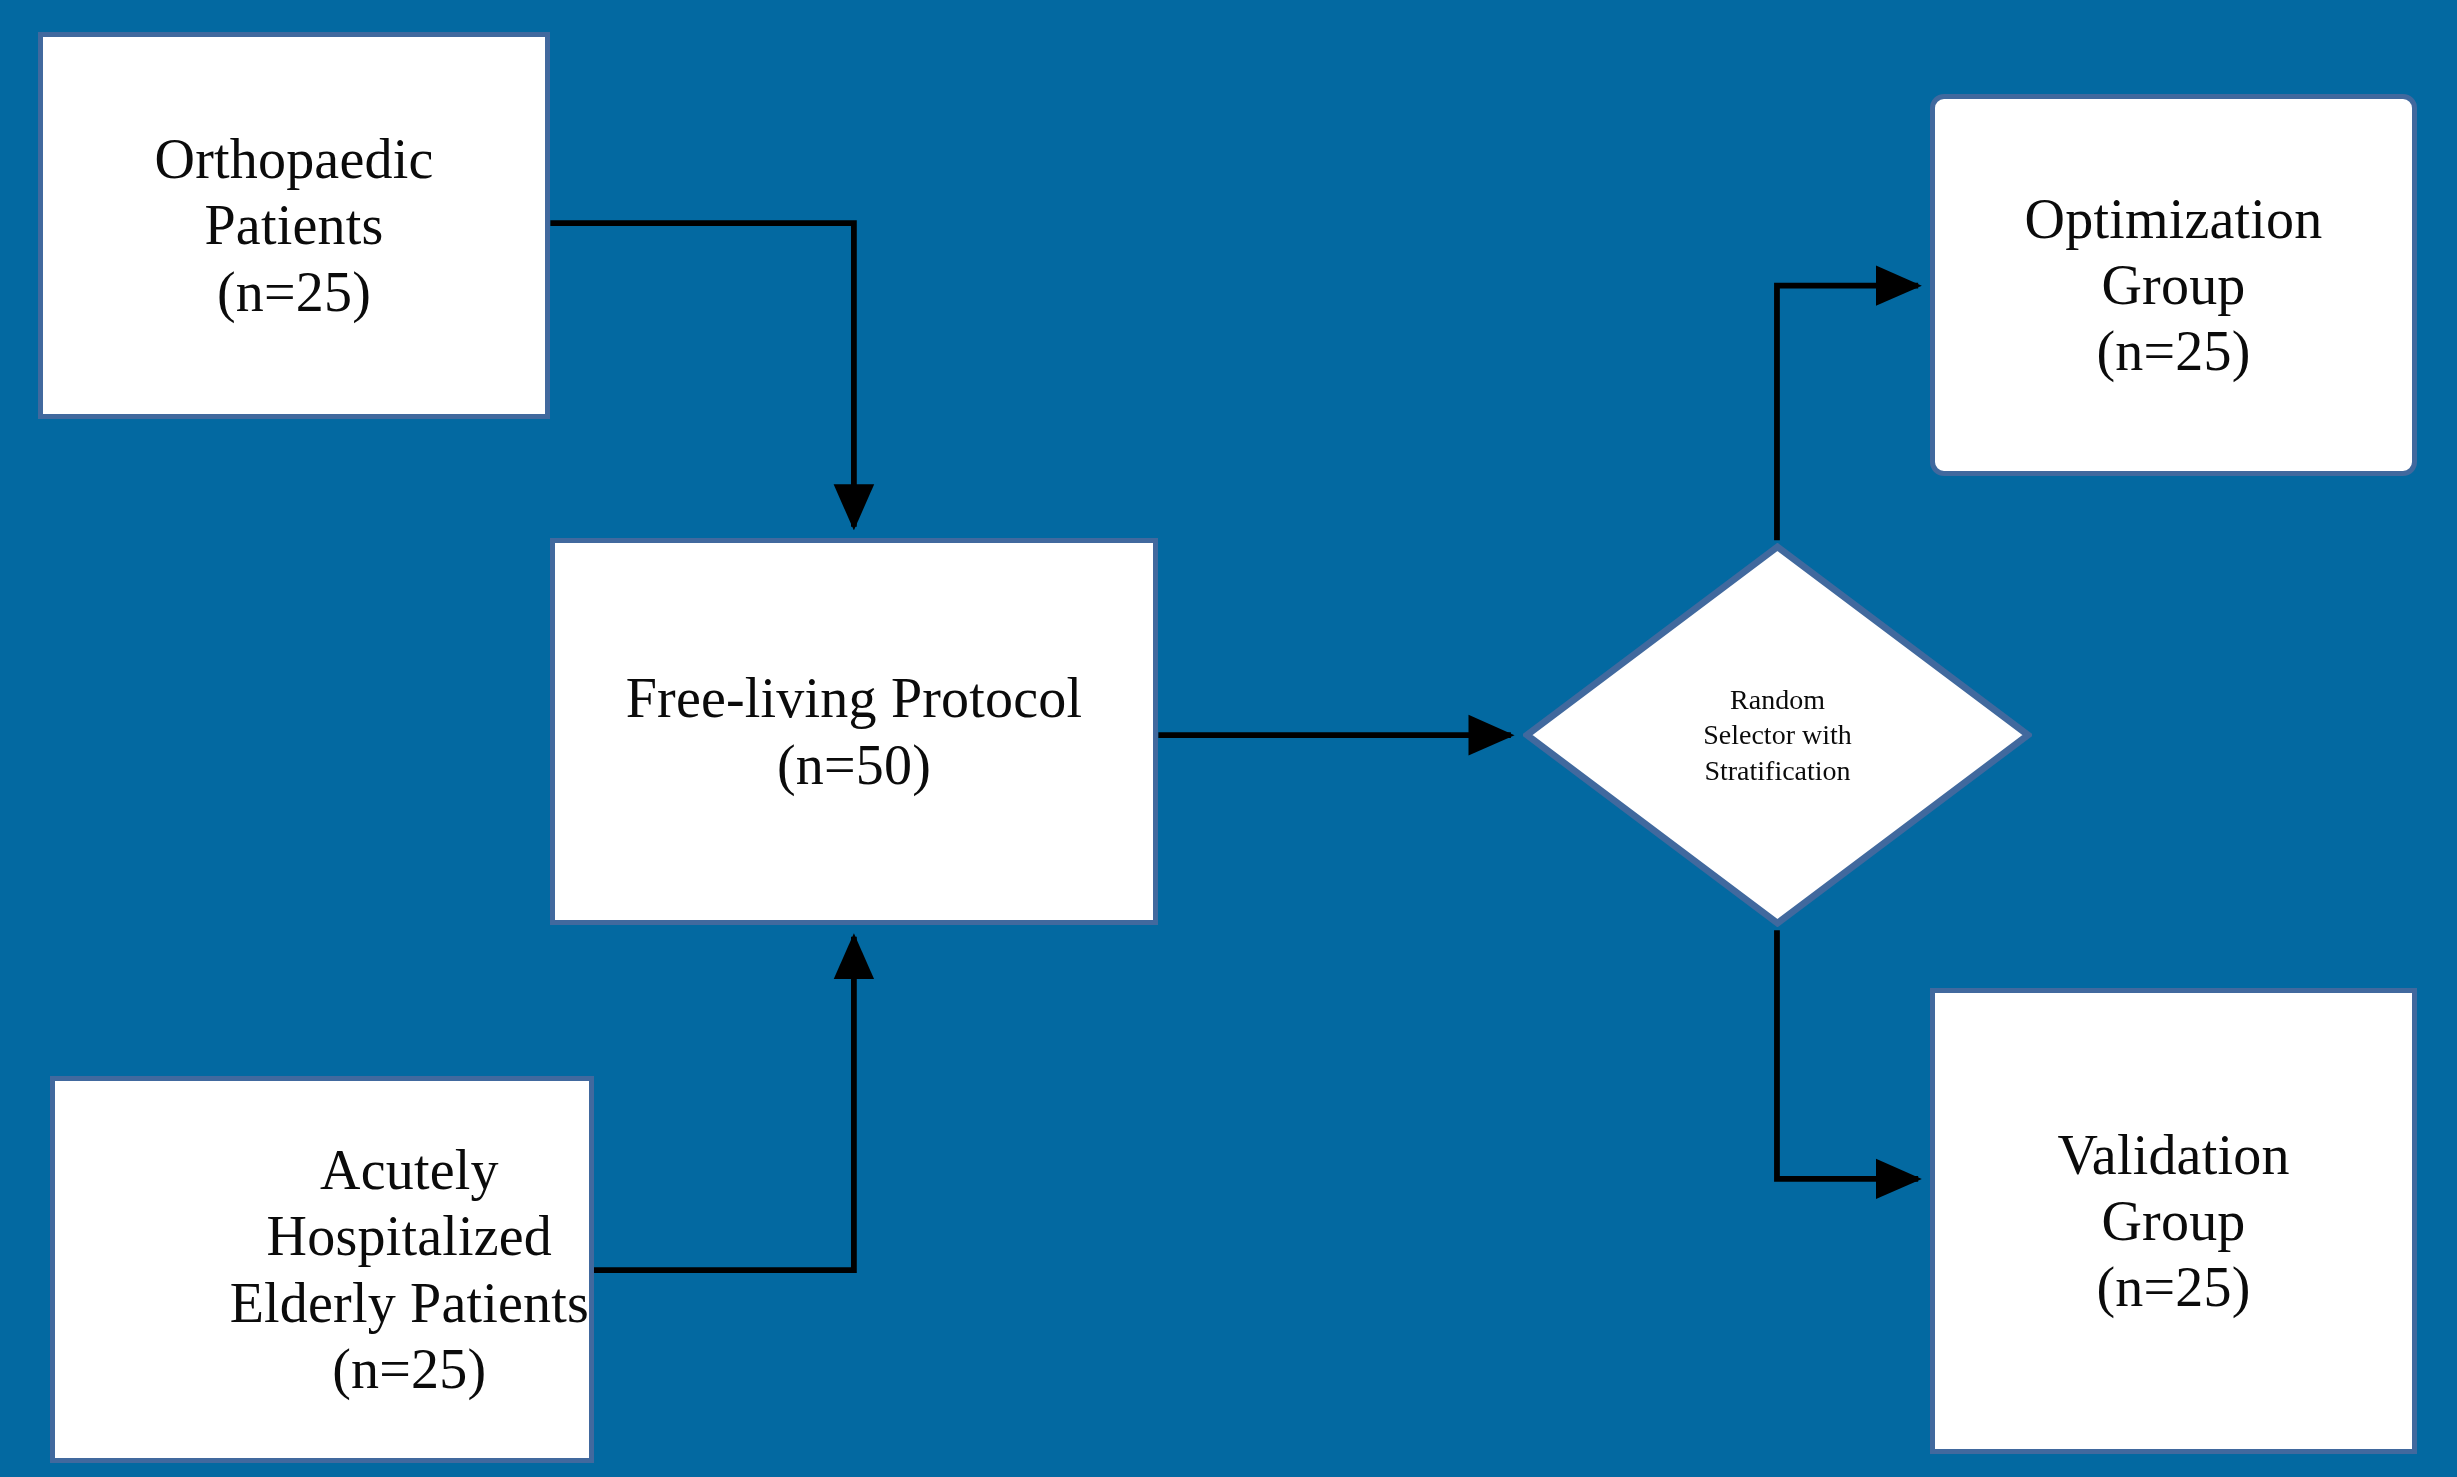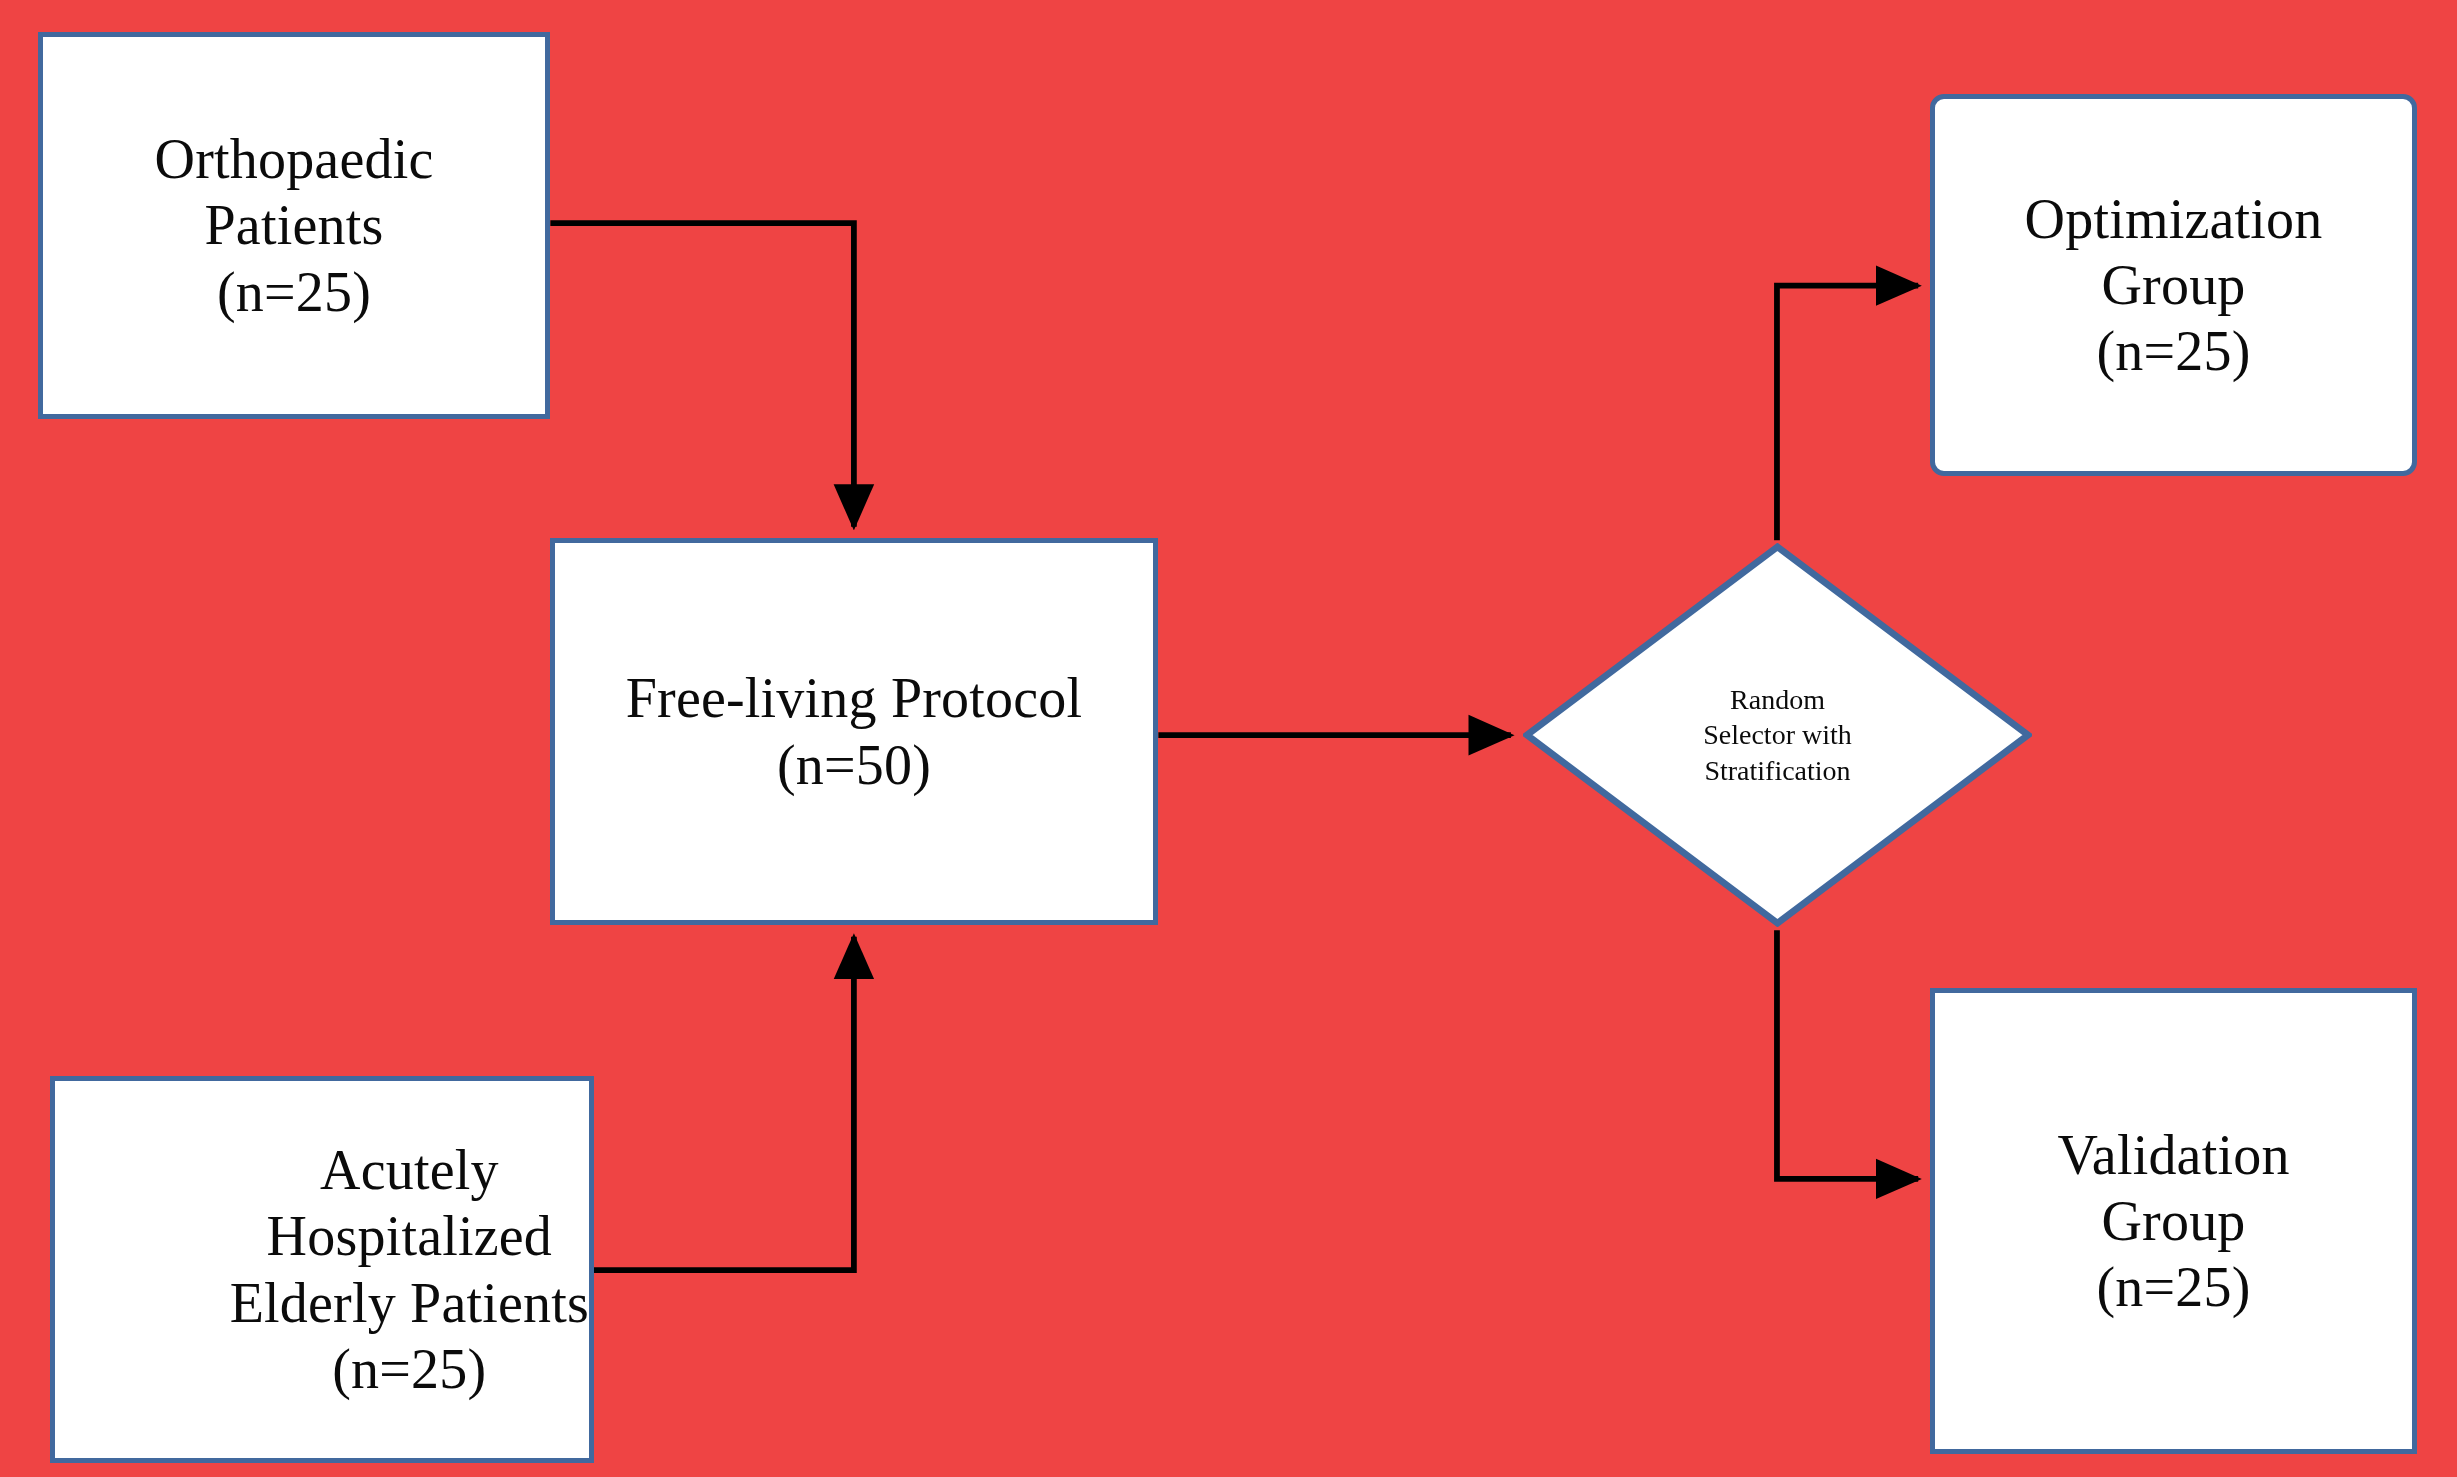--- a/index.html
+++ b/index.html
@@ -8,21 +8,21 @@
     padding: 0;
     background: #ffffff;
   }
   body {
     font-family: "Liberation Serif", "DejaVu Serif", serif;
   }
   #canvas {
     position: relative;
     width: 2457px;
     height: 1478px;
-    background: #ef4444;
+    background: #0369a1;
     overflow: hidden;
   }
   svg.edges {
     position: absolute;
     left: 0;
     top: 0;
     width: 2457px;
     height: 1478px;
     pointer-events: none;
   }

